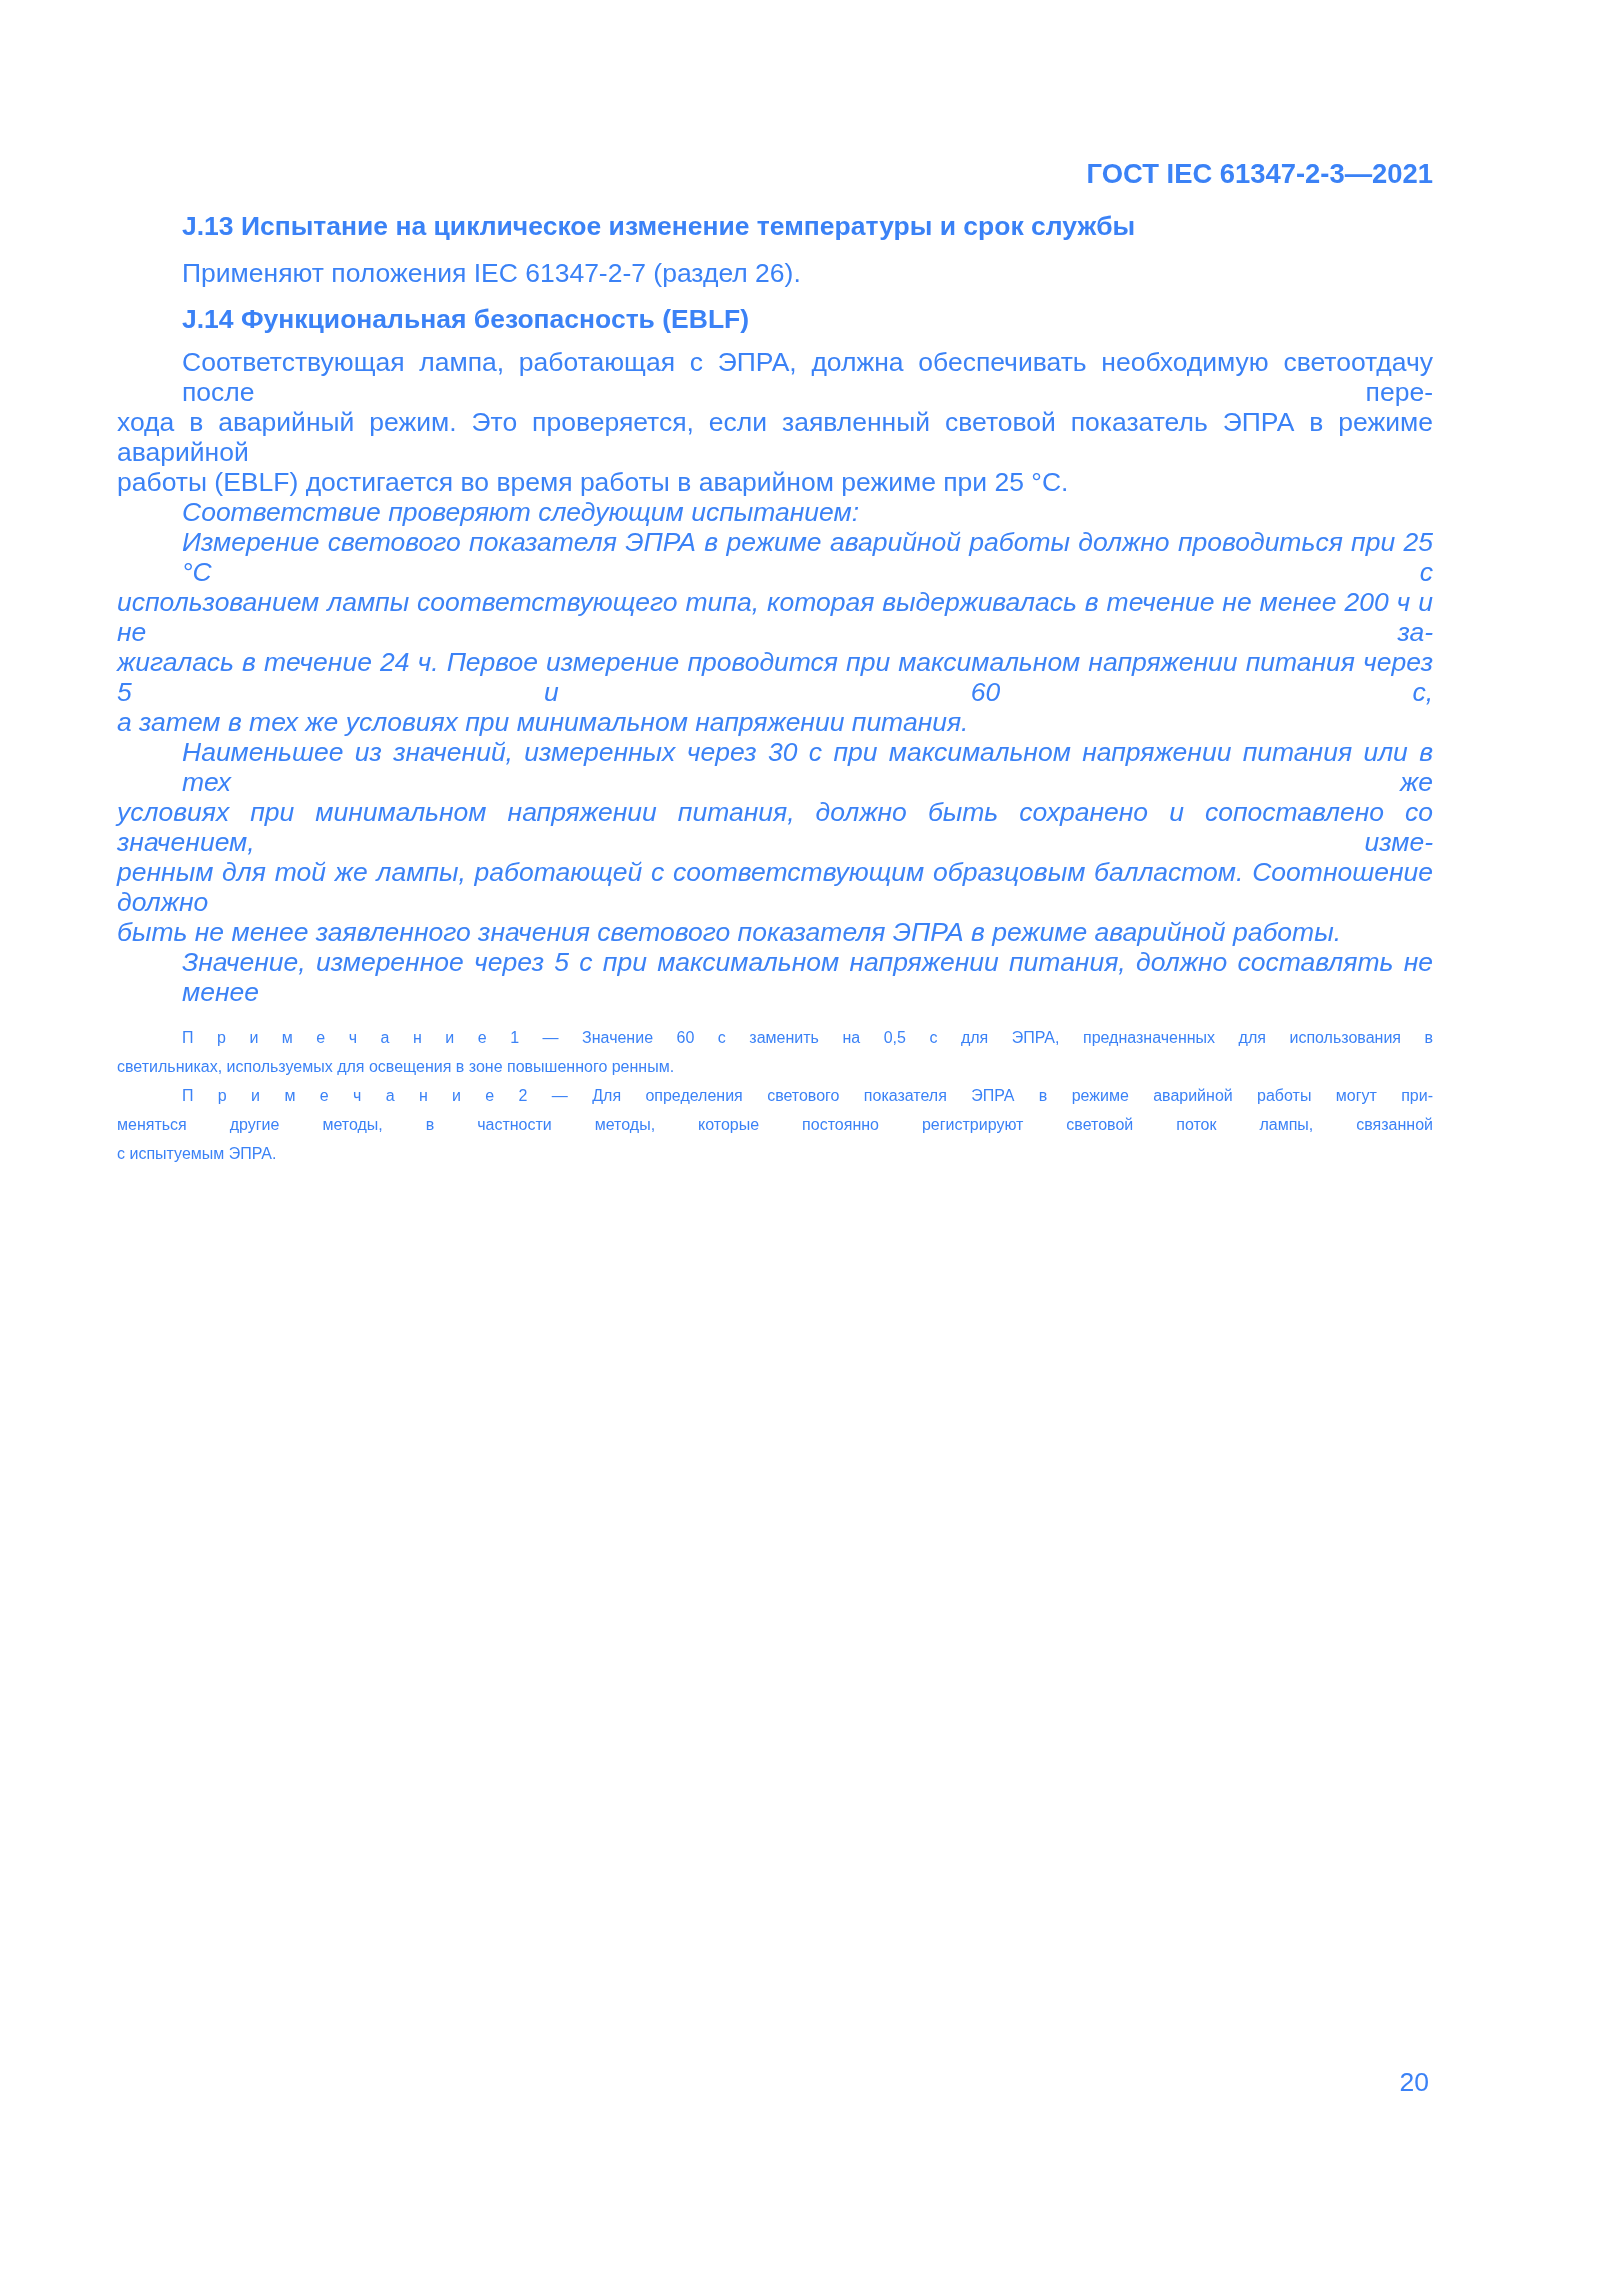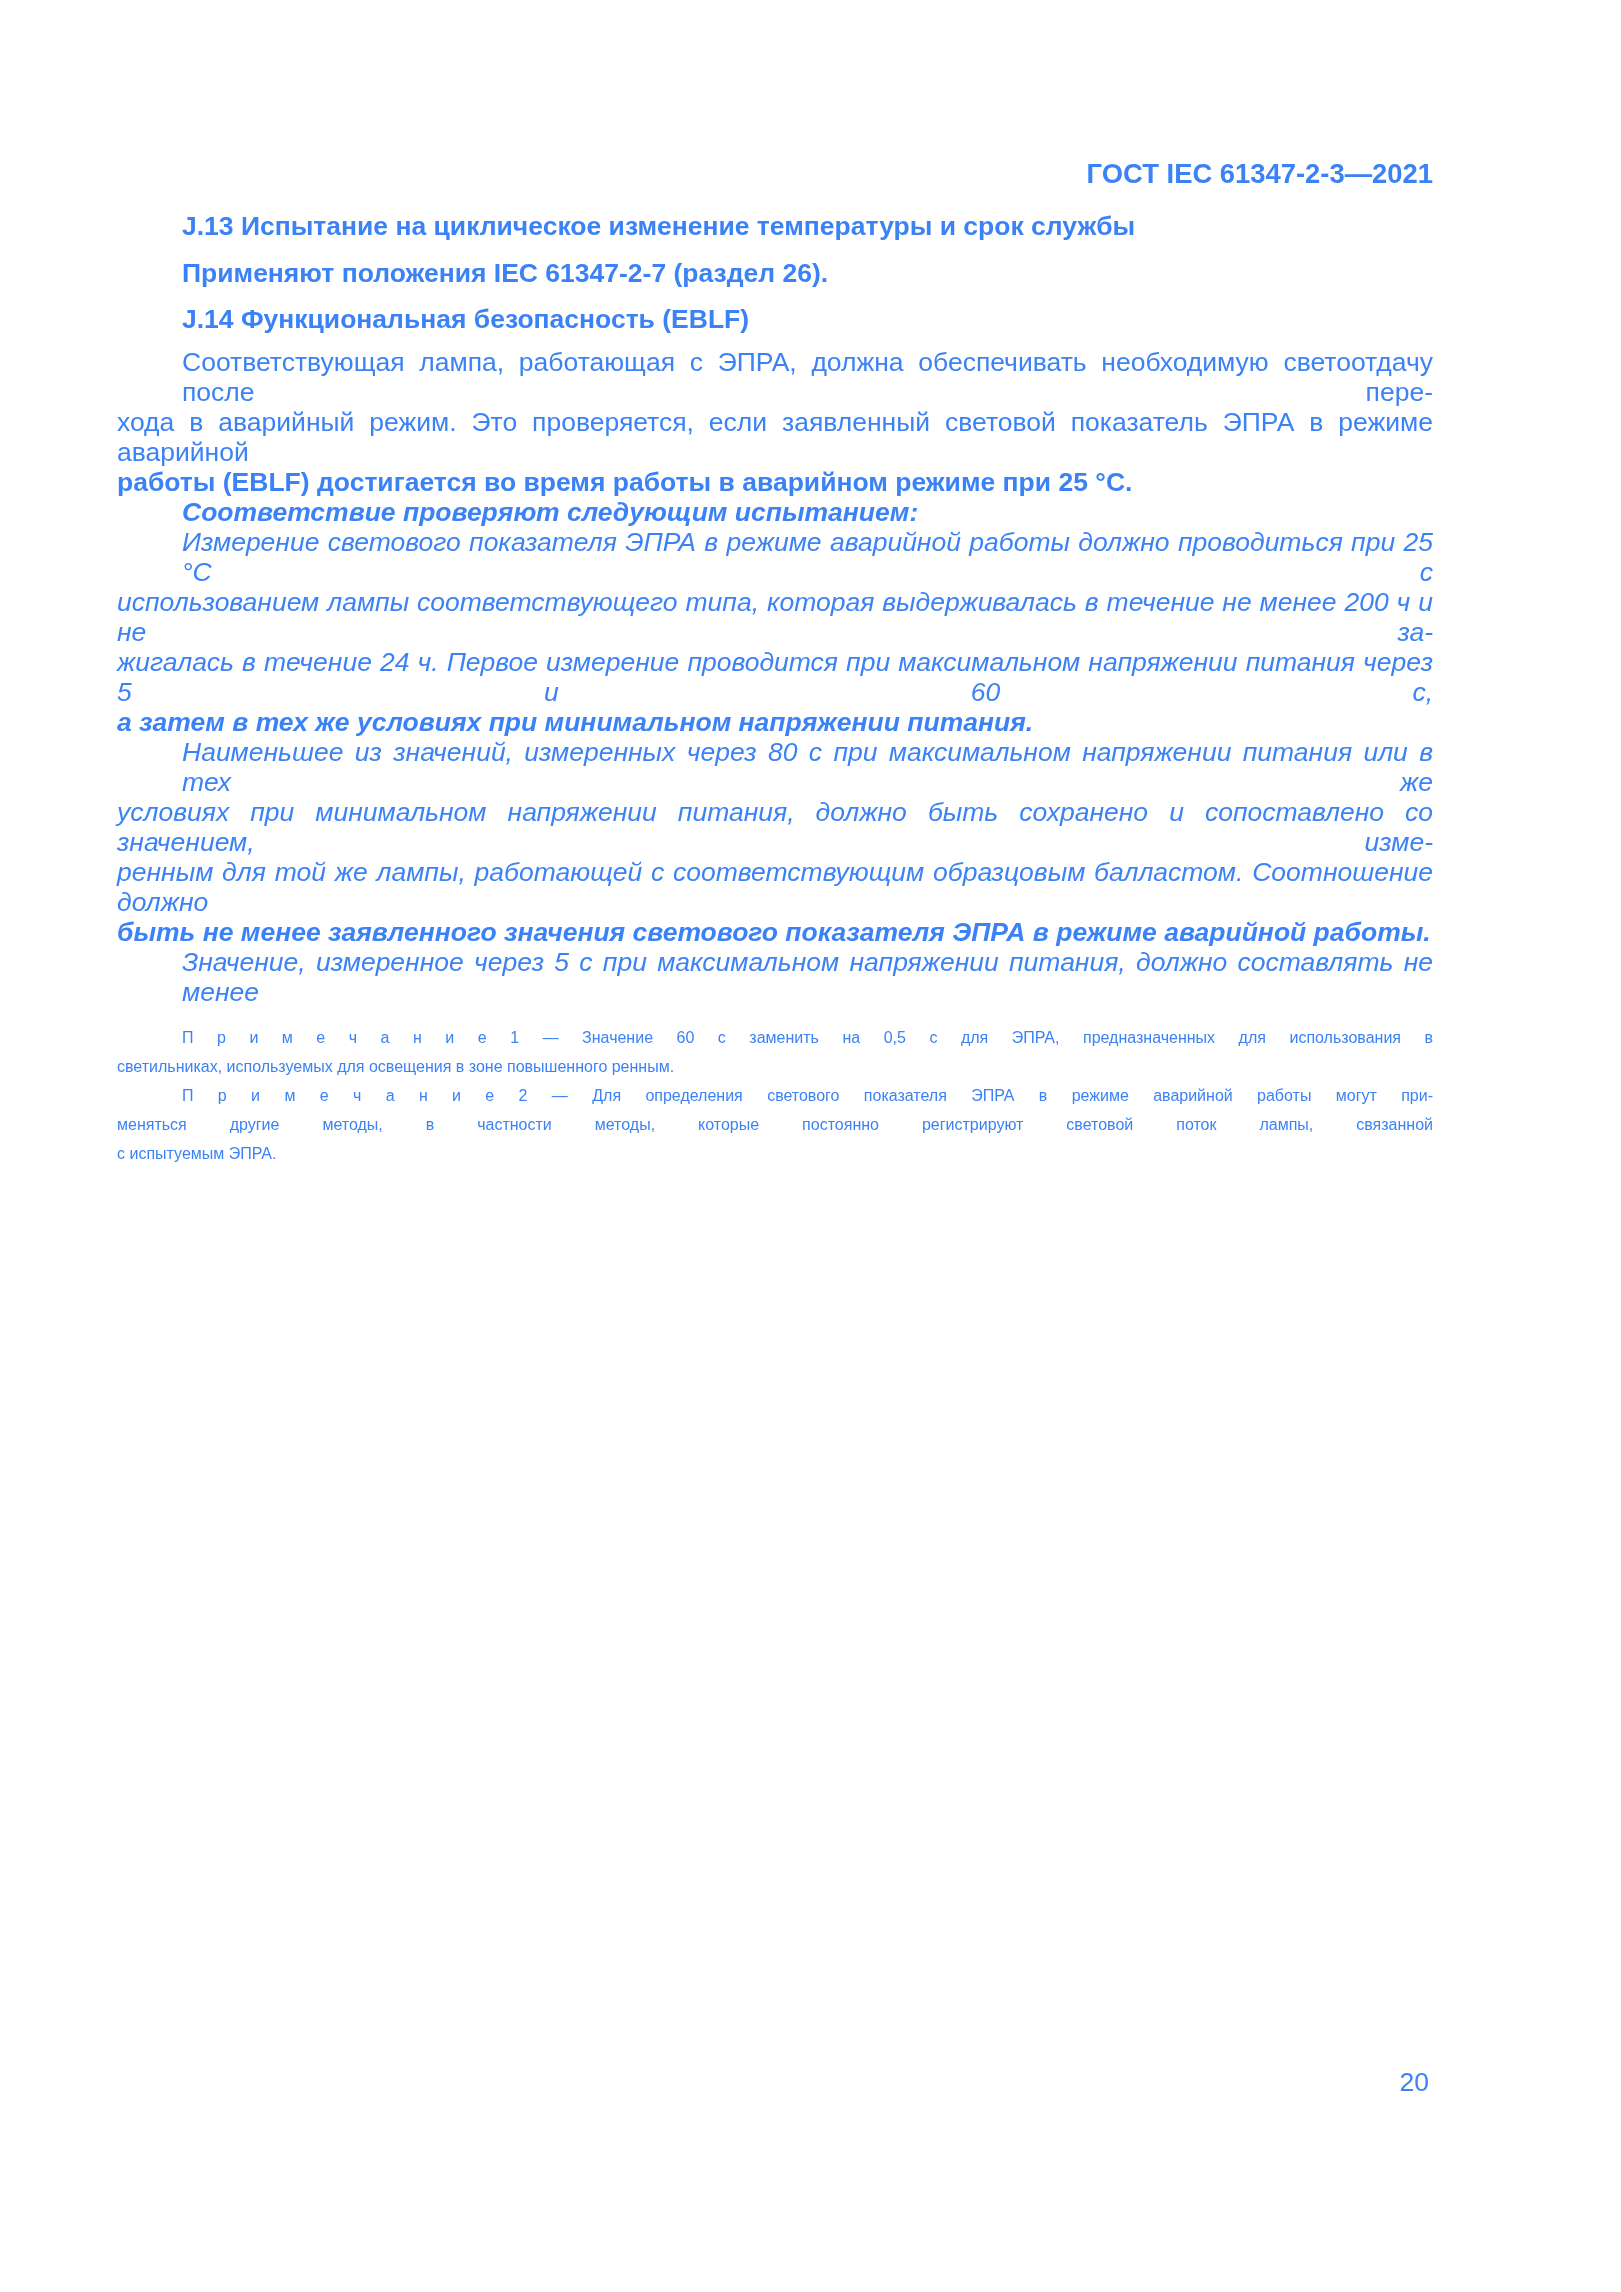--- a/index.html
+++ b/index.html
@@ -32,21 +32,20 @@
   .line {
     font-size: 26.5px;
     line-height: 30px;
     text-align: justify;
     text-align-last: justify;
     white-space: normal;
   }
   .line.last {
     text-align: center;
     text-align-last: left;
-    font-weight: bold;
   }
   .ind { padding-left: 65px; }
   .it  { font-style: italic; }
   .heading {
     font-size: 26.5px;
     line-height: 29px;
     font-weight: bold;
     padding-left: 65px;
   }
   .h13 { margin-top: 24px; }
@@ -91,21 +90,21 @@
       <div class="line">хода в аварийный режим. Это проверяется, если заявленный световой показатель ЭПРА в режиме аварийной</div>
       <div class="line last">работы (EBLF) достигается во время работы в аварийном режиме при 25 °C.</div>
 
       <div class="line last ind it">Соответствие проверяют следующим испытанием:</div>
 
       <div class="line ind it">Измерение светового показателя ЭПРА в режиме аварийной работы должно проводиться при 25 °C с</div>
       <div class="line it">использованием лампы соответствующего типа, которая выдерживалась в течение не менее 200 ч и не за-</div>
       <div class="line it">жигалась в течение 24 ч. Первое измерение проводится при максимальном напряжении питания через 5 и 60 с,</div>
       <div class="line last it">а затем в тех же условиях при минимальном напряжении питания.</div>
 
-      <div class="line ind it">Наименьшее из значений, измеренных через 80 с при максимальном напряжении питания или в тех же</div>
+      <div class="line ind it">Наименьшее из значений, измеренных через 30 с при максимальном напряжении питания или в тех же</div>
       <div class="line it">условиях при минимальном напряжении питания, должно быть сохранено и сопоставлено со значением, изме-</div>
       <div class="line it">ренным для той же лампы, работающей с соответствующим образцовым балластом. Соотношение должно</div>
       <div class="line last it">быть не менее заявленного значения светового показателя ЭПРА в режиме аварийной работы.</div>
 
       <div class="line ind it">Значение, измеренное через 5 с при максимальном напряжении питания, должно составлять не менее</div>
     </div>
 
     <div class="notes-block">
       <div class="note-line ind">П р и м е ч а н и е   1 — Значение 60 с заменить на 0,5 с для ЭПРА, предназначенных для использования в</div>
       <div class="note-line last">светильниках, используемых для освещения в зоне повышенного ренным.</div>

